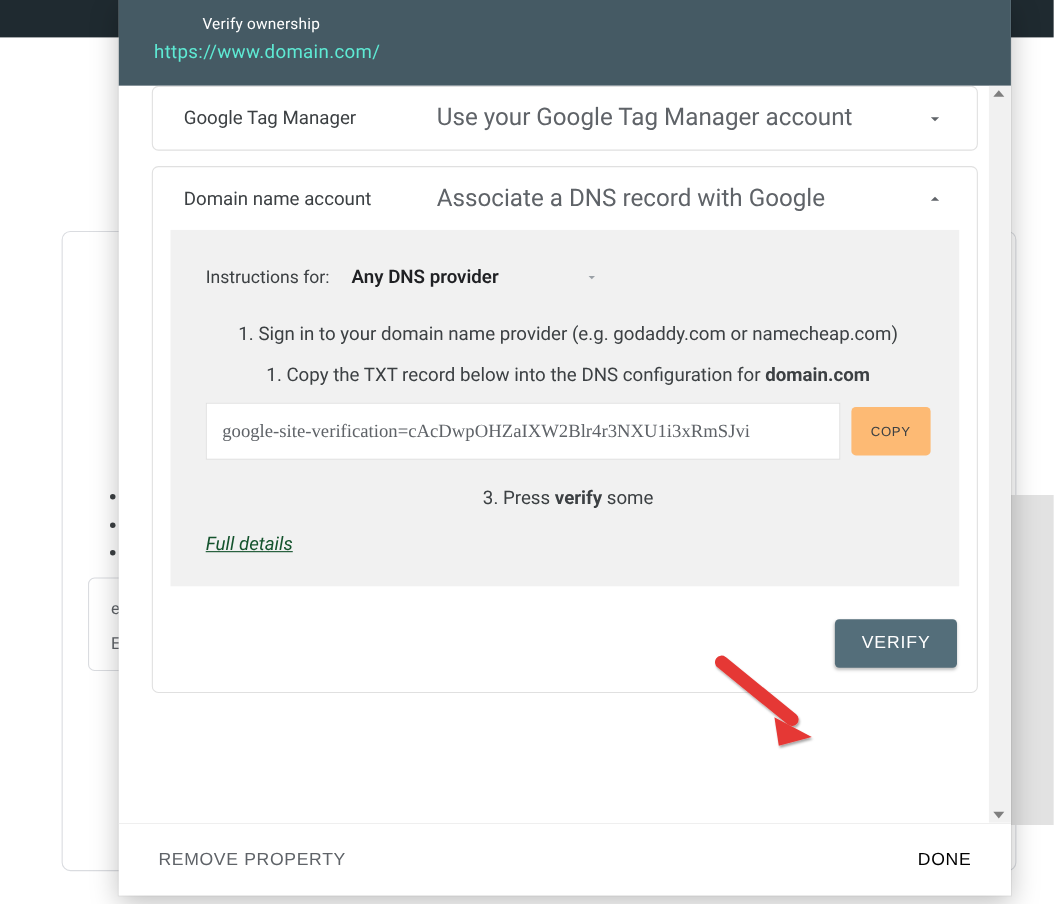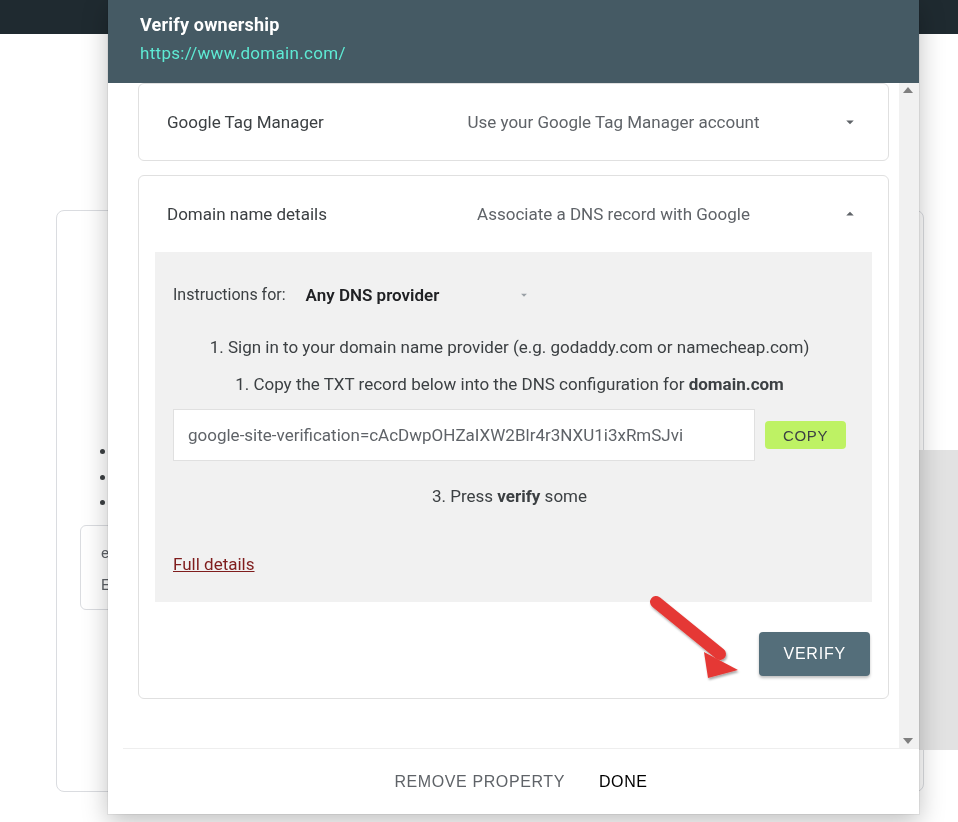--- a/index.html
+++ b/index.html
@@ -56,21 +56,21 @@
       z-index: 10;
       display: flex;
       flex-direction: column;
     }
 
     .dialog-header {
       background: #455a64;
       color: #fff;
       padding: 14px 32px 20px;
     }
-    .dialog-title { font-size: 18px; font-weight: 700; letter-spacing: .2px; }
+    .dialog-title { font-size: 14px; font-weight: 400; letter-spacing: .2px; margin-left: 44px; }
     .dialog-subtitle { font-size: 17px; color: #5eead4; margin-top: 8px; letter-spacing: .3px; }
 
     .dialog-body {
       position: relative;
       flex: 1 1 auto;
       background: #fff;
       padding: 0 30px 0 30px;
       overflow: hidden;
     }
     .scroll-track {
@@ -83,32 +83,32 @@
       border: 1px solid #e0e0e0;
       border-radius: 6px;
       background: #fff;
       margin-bottom: 14px;
     }
     .panel:first-child { margin-top: 0; border-top: none; border-top-left-radius: 0; border-top-right-radius: 0; }
 
     .panel-header {
       display: flex;
       align-items: center;
-      padding: 28px 28px;
+      padding: 16px 28px;
       gap: 10px;
     }
     .panel-header .title { width: 220px; color: #3c4043; font-size: 17px; }
-    .panel-header .desc  { flex: 1 1 auto; color: #5f6368; font-size: 17px; text-align: center; }
+    .panel-header .desc  { flex: 1 1 auto; color: #5f6368; font-size: 22px; }
     .chev { width: 20px; height: 20px; display:flex; align-items:center; justify-content:center; }
     .chev svg { width: 18px; height: 18px; fill: #5f6368; }
 
     .panel-body {
       background: #f1f1f1;
       margin: 0 16px 16px 16px;
-      padding: 26px 26px 24px 18px;
+      padding: 26px 26px 24px 32px;
       color: #3c4043;
       font-size: 17px;
       line-height: 1.55;
     }
 
     .instr-row { display:flex; align-items:center; gap: 14px; margin-bottom: 22px; }
     .instr-label { font-size: 16px; }
     .select {
       display: inline-flex; align-items: center; gap: 78px;
       font-weight: 600; font-size: 17px; color: #202124;
@@ -116,43 +116,42 @@
     }
     .select svg { width: 14px; height: 14px; fill: #9aa0a6; }
 
     .step { margin-bottom: 10px; text-align: center; }
     .step b { font-weight: 700; }
 
     .txt-row { display:flex; align-items:center; gap: 10px; margin: 12px 0 22px 0; }
     .txt-input {
       flex: 1 1 auto; height: 52px; background: #fff; border: 1px solid #e0e0e0;
       padding: 0 14px; font-size: 17px; color: #5f6368;
-      display:flex; align-items:center; overflow:hidden; white-space:nowrap;
+      display:flex; align-items:center; overflow:hidden; white-space:nowrap;font-family:Liberation Serif, serif;
     }
     .copy-btn {
-      height: 28px; padding: 0 18px; background: #bef264; border: none;
-      color: #3c4043; font-size: 15px; font-weight: 500; letter-spacing: .6px;
+      height: 44px; padding: 0 18px; background: #fdba74; border: none;
+      color: #3c4043; font-size: 12px; font-weight: 500; letter-spacing: .6px;
       border-radius: 4px;
     }
 
     .note { color: #5f6368; margin-top: 10px; }
-    .link { color: #7f1d1d; margin-top: 32px; display:inline-block; }
+    .link { color: #14532d; margin-top: 6px; display:inline-block;font-style:italic; }
 
     .verify-row { display:flex; justify-content:flex-end; padding: 14px 18px 22px; }
     .verify-btn {
       background: #546e7a; color:#fff; border:none; border-radius: 4px;
       height: 44px; padding: 0 24px; font-size: 16px; font-weight: 500; letter-spacing: .8px;
       box-shadow: 0 2px 3px rgba(0,0,0,.25);
     }
 
     .dialog-footer {
       height: 66px; border-top: 1px solid #eee; background:#fff;
-      display:flex; justify-content:center; align-items:center; gap: 34px;
+      display:flex; justify-content:space-between; align-items:center; gap: 34px;
       padding: 0 36px;
-      margin-left: 15px;
     }
     .flat-btn { background:none; border:none; color:#5f6368; font-size:16px; font-weight:500; letter-spacing:.6px; }
     .flat-btn.primary { color:#000000; }
 
     
     .arrow {
       position: absolute; left: 638px; top: 592px; z-index: 20;
       pointer-events: none;
     }
   </style>
@@ -191,21 +190,21 @@
         <span class="chev">
           <svg viewBox="0 0 24 24">
               <path d="M7 10l5 5 5-5z"></path>
             </svg>
         </span>
       </div>
     </div>
 
     <div class="panel">
       <div class="panel-header">
-        <div class="title">Domain name details</div>
+        <div class="title">Domain name account</div>
         <div class="desc">Associate a DNS record with Google</div>
         <span class="chev">
           <svg viewBox="0 0 24 24">
               <path d="M7 14l5-5 5 5z"></path>
             </svg>
         </span>
       </div>
 
       <div class="panel-body">
 

